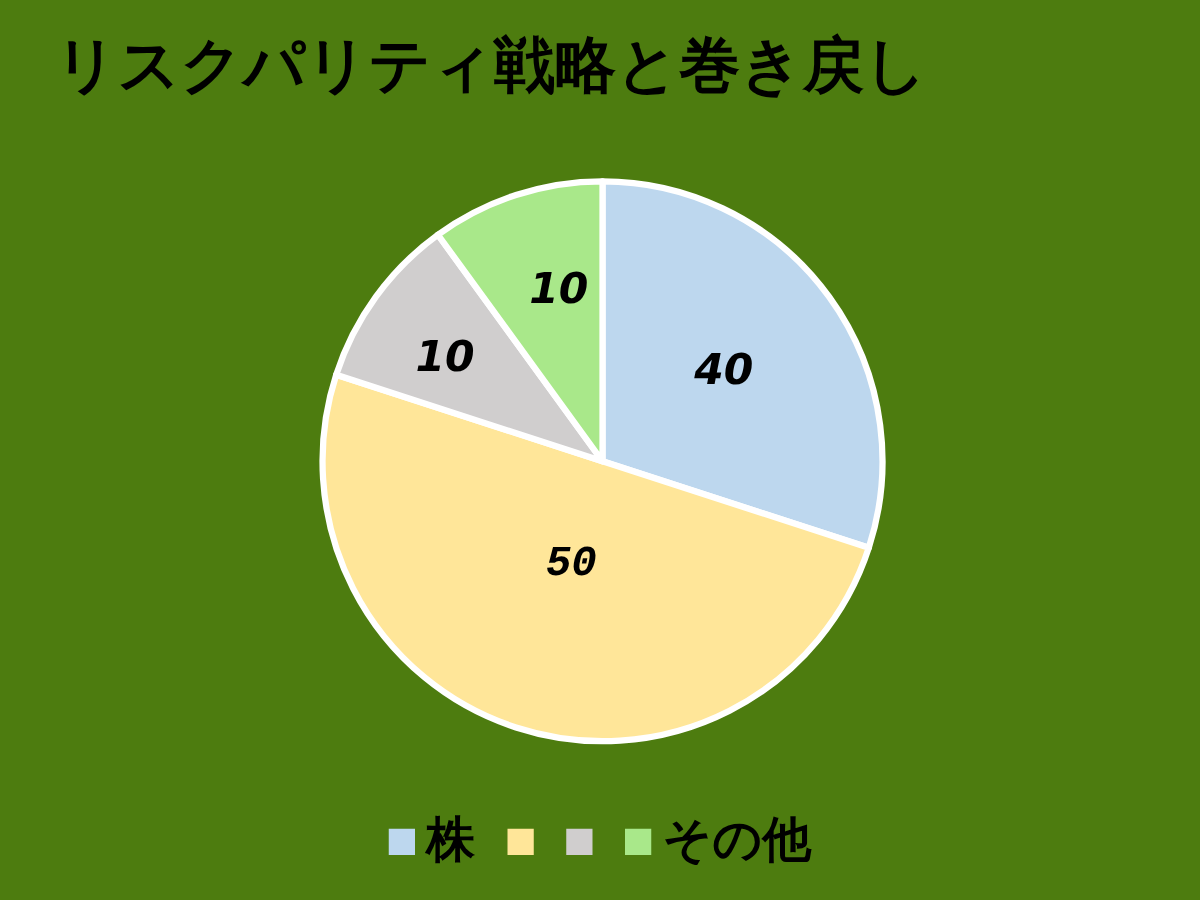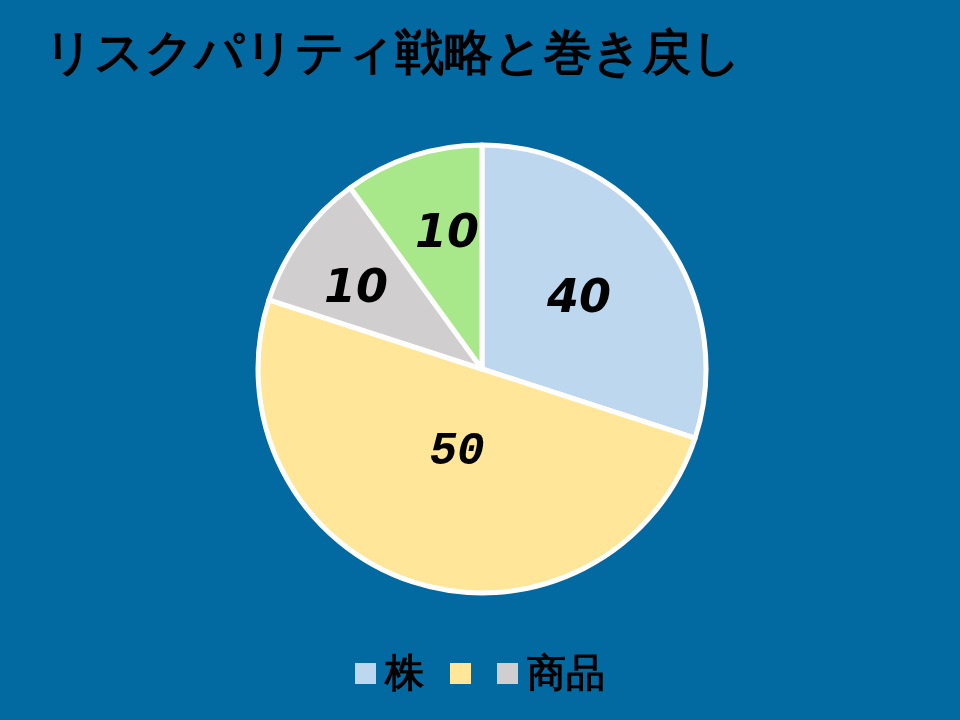--- a/index.html
+++ b/index.html
@@ -15,21 +15,21 @@
     font-family: "Liberation Sans", "DejaVu Sans", sans-serif;
     -webkit-font-smoothing: antialiased;
   }
 
   #slide {
     position: absolute;
     left: 0;
     top: 0;
     width: 960px;
     height: 720px;
-    background: #0369a1;
+    background: #4d7c0f;
   }
 
   
   #chart-title {
     position: absolute;
     left: 44px;
     top: 22px;
     width: 880px;
     height: 66px;
     line-height: 62px;
@@ -50,21 +50,21 @@
     height: 640px;
   }
   #pie-svg {
     display: block;
     width: 960px;
     height: 640px;
   }
 
   .slice-label {
     position: absolute;
-    font-size: 46px;
+    font-size: 34px;
     font-weight: bold;
     font-style: italic;
     color: #000000;
     text-align: right;
     white-space: nowrap;
     transform: translate(-50%, -50%);
     font-family: "DejaVu Sans", "Liberation Sans", sans-serif;
   }
   #label-stocks   { left: 579px; top: 296px; }
   #label-bonds    { left: 457px; top: 452px; font-family: Liberation Mono, monospace; }
@@ -131,17 +131,20 @@
   <div id="legend">
     <div class="legend-item">
       <span class="legend-swatch" style="background: rgb(189, 215, 238);"></span>
       <span class="legend-label">株</span>
     </div>
     <div class="legend-item">
       <span class="legend-swatch" style="background: rgb(255, 230, 153);"></span>
     </div>
     <div class="legend-item">
       <span class="legend-swatch" style="background: rgb(208, 206, 206);"></span>
-      <span class="legend-label">商品</span>
+    </div>
+    <div class="legend-item">
+      <span class="legend-swatch" style="background: rgb(169, 232, 138);"></span>
+      <span class="legend-label">その他</span>
     </div>
   </div>
 
 </div>
 
 </body></html>

